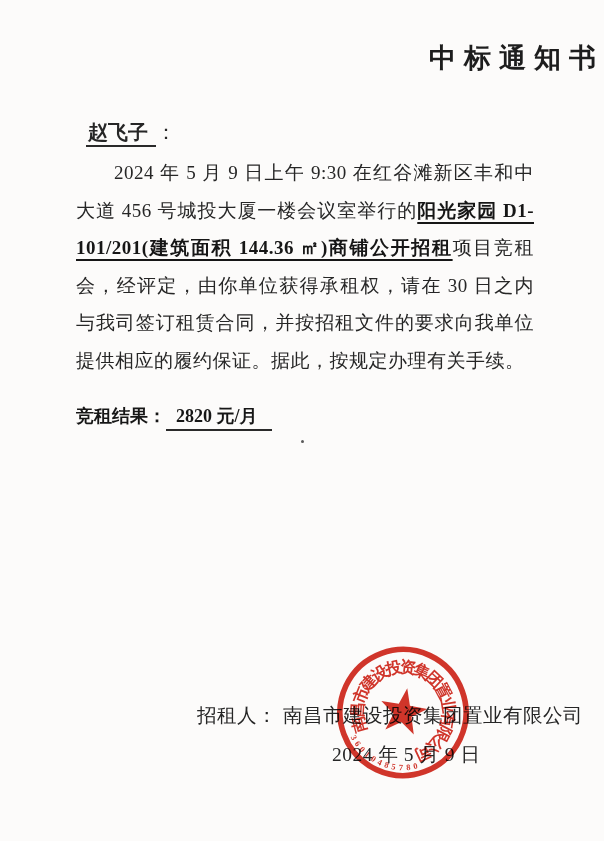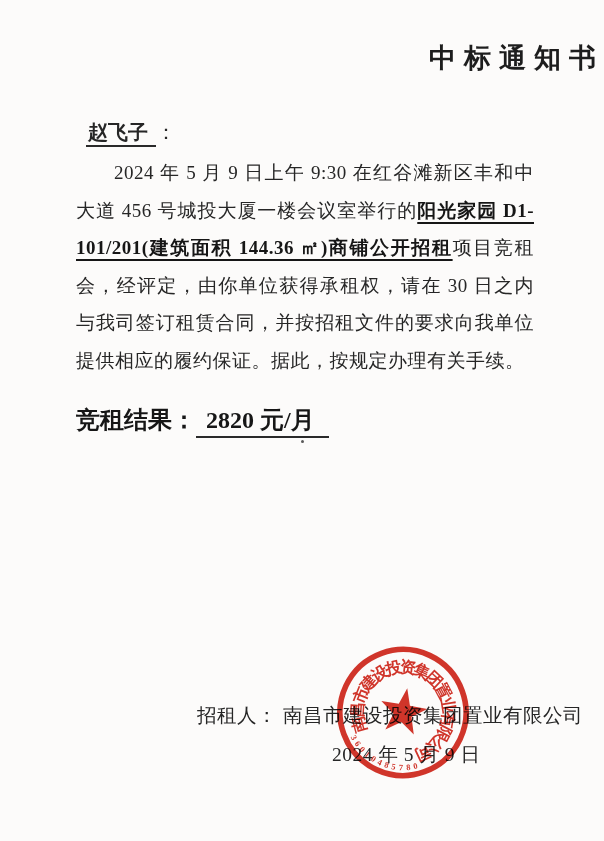--- a/index.html
+++ b/index.html
@@ -51,21 +51,21 @@
   .em-underline {
     font-weight: bold;
     color: #161616;
     text-decoration: underline;
     text-decoration-thickness: 2px;
     text-underline-offset: 5px;
   }
   .result {
     position: absolute;
     left: 76px; top: 404px;
-    font-size: 24px;
+    font-size: 18px;
     font-weight: bold;
     color: #161616;
   }
   .result-value {
     border-bottom: 2px solid #2a2a2a;
     padding: 0 14px 3px 10px;
   }
   .dot {
     position: absolute;
     left: 301px; top: 440px;

